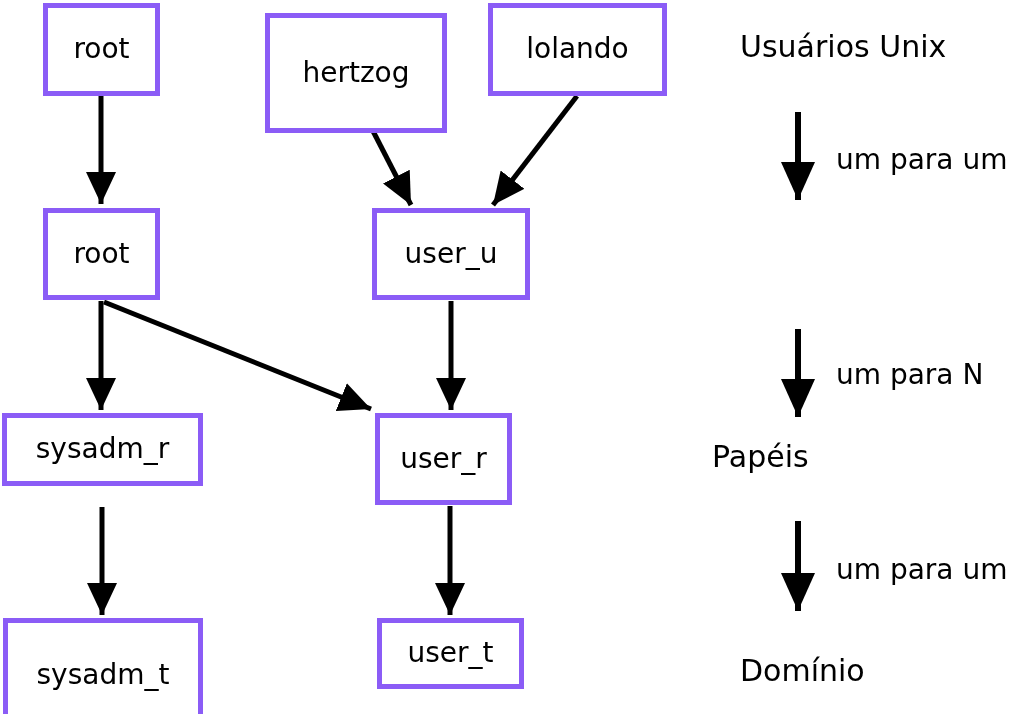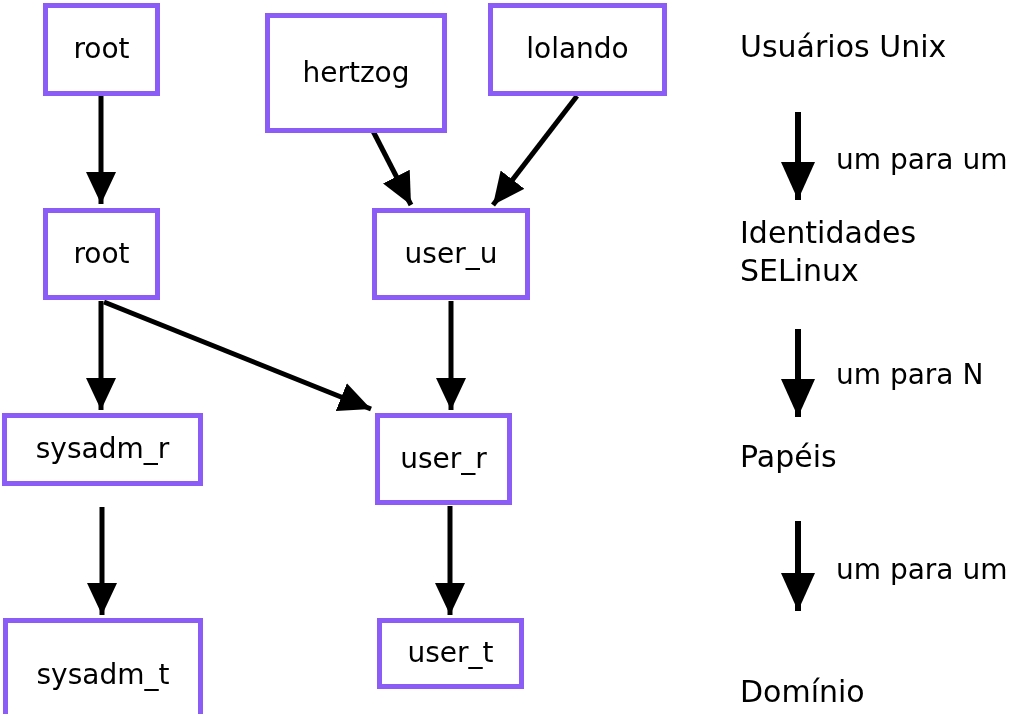--- a/index.html
+++ b/index.html
@@ -99,26 +99,22 @@
   <div class="node" style="left:375px; top:413px; width:137px; height:92px;">user_r</div>
 
   <div class="node" style="left:3px;   top:618px; width:200px; height:114px;">sysadm_t</div>
 
   <div class="node" style="left:377px; top:618px; width:147px; height:71px;">user_t</div>
 
   <div class="legend-label" style="left:740px; top:28px;">Usuários Unix</div>
 
   <div class="legend-annotation" style="left:836px; top:143px;">um para um</div>
 
-  <div class="legend-label" style="left:740px; top:214px;">
-    <span style="display:block;">Identidades</span>
-    <span style="display:block;">SELinux</span>
-  </div>
 
   <div class="legend-annotation" style="left:836px; top:358px;">um para N</div>
 
-  <div class="legend-label" style="left:740px; top:438px;text-align:right;">Papéis</div>
+  <div class="legend-label" style="left:712px; top:438px;text-align:right;">Papéis</div>
 
   <div class="legend-annotation" style="left:836px; top:553px;">um para um</div>
 
-  <div class="legend-label" style="left:740px; top:673px;">Domínio</div>
+  <div class="legend-label" style="left:740px; top:652px;">Domínio</div>
 
 </div>
 
 </body></html>

